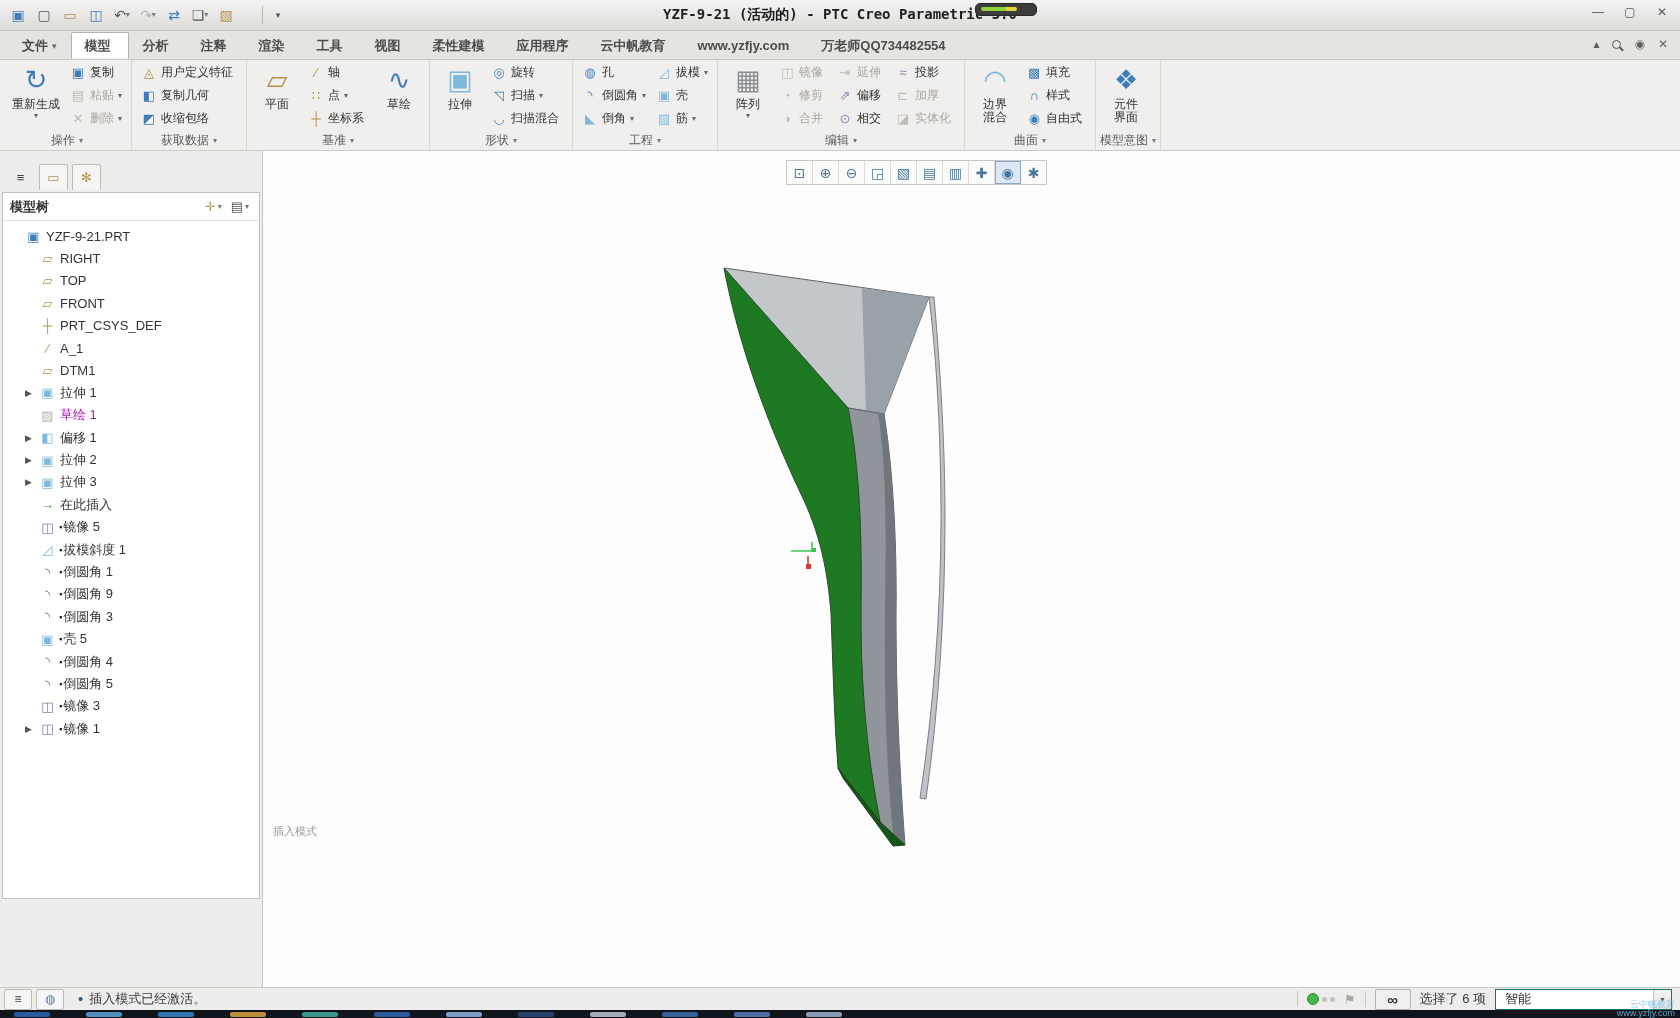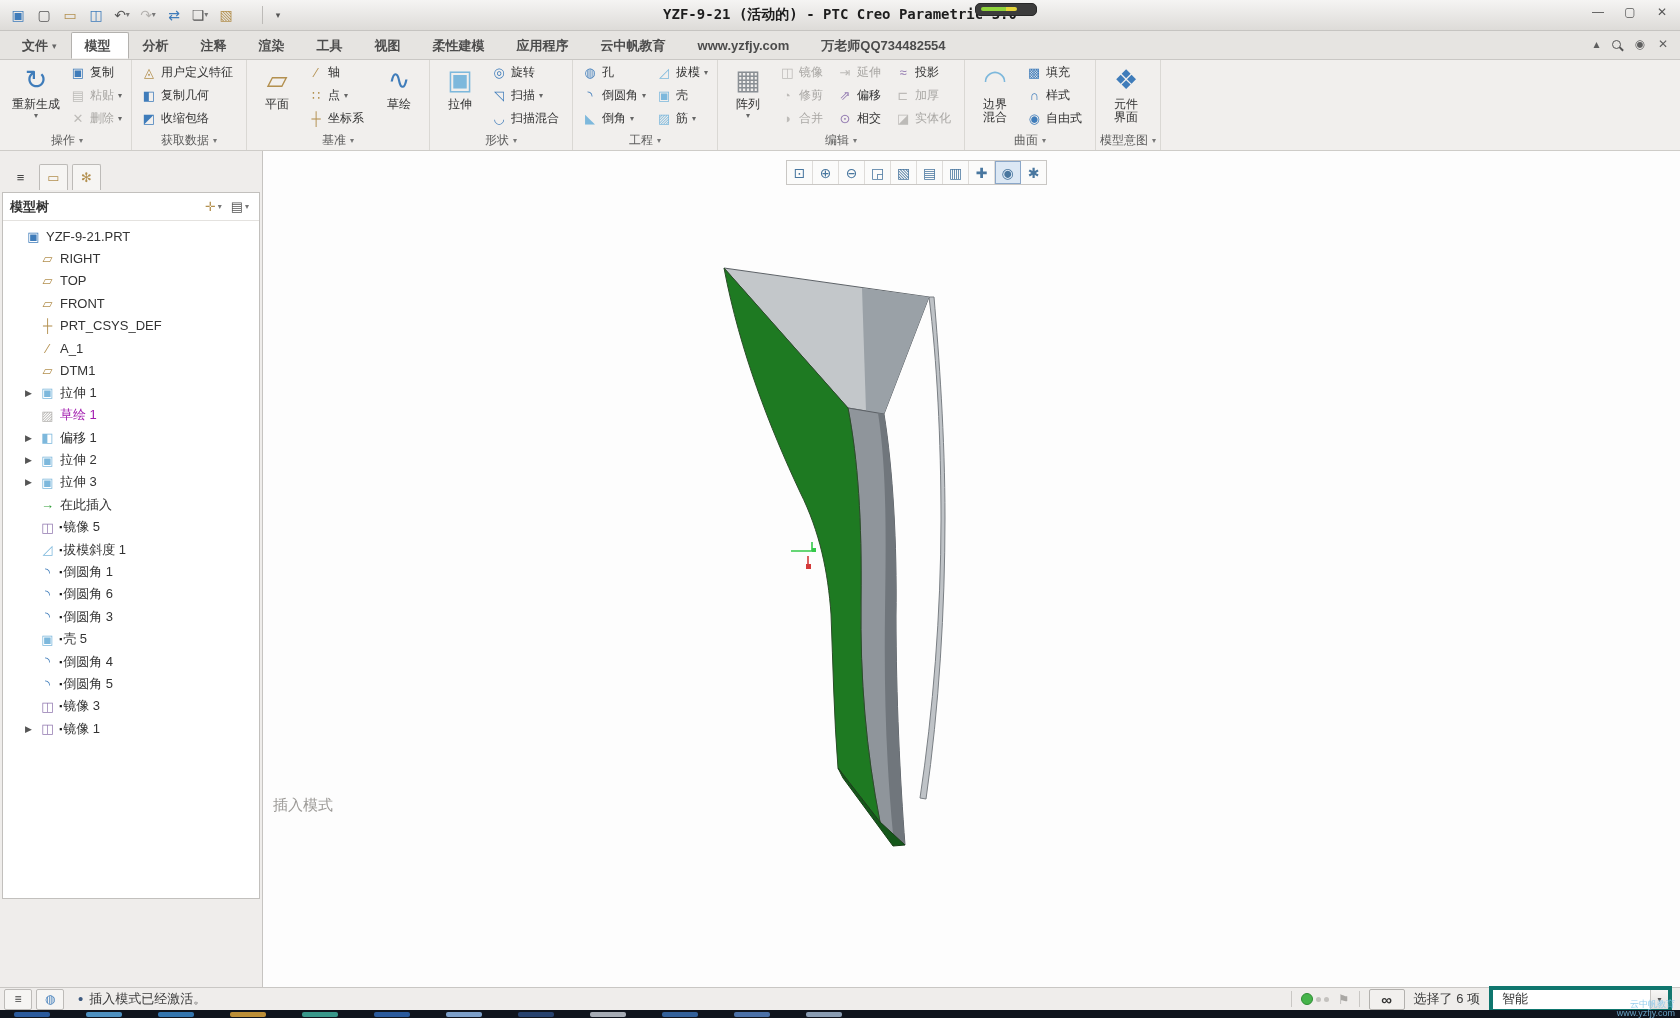--- a/index.html
+++ b/index.html
@@ -68,37 +68,37 @@
   .thicons{margin-left:auto;display:flex;align-items:center;gap:3px}
   .thbtn{display:flex;align-items:center;gap:2px;font-size:13px;padding:1px 3px}
   .thbtn .dd{font-size:8px;color:#777}
   .tree-list{padding-top:4px;font-size:13px}
   .titem{height:22.4px;display:flex;align-items:center;padding-left:8px;white-space:nowrap}
   .titem.child{padding-left:22px}
   .texp{width:14px;font-size:9px;color:#555;text-align:left}
   .ticon{width:17px;text-align:center;font-size:13px;margin-right:3px}
   .tmark{font-size:9px;color:#111;margin-right:1px}
   .titem.grayed .tlabel{color:#a21caf}
-  .insert-label{position:absolute;left:273px;top:796px;font-size:15px;color:#9c9a97;z-index:11}
+  .insert-label{position:absolute;left:273px;top:824px;font-size:11px;color:#9c9a97;z-index:11}
   .model{position:absolute;left:700px;top:250px;width:260px;height:610px;z-index:5}
   
   .statusbar{position:absolute;left:0;right:0;bottom:8px;height:22px;background:#efedeb;
     border-top:1px solid #c9c7c4;display:flex;align-items:center;font-size:13px;color:#3c3c3c;z-index:35}
   .sbtn{width:26px;height:19px;display:flex;align-items:center;justify-content:center;
     border:1px solid #bdbbb8;background:#f6f5f3;border-radius:2px;margin-left:4px;font-size:12px}
   .sb-msg{margin-left:14px;display:flex;align-items:center;gap:6px}
   .sb-bullet{color:#3d5a80;font-size:15px;line-height:10px}
   .sb-right{position:absolute;right:8px;top:0;height:22px;display:flex;align-items:center;gap:9px}
   .vsep{width:1px;height:16px;background:#c9c7c4}
   .dotgrn{width:10px;height:10px;border-radius:50%;background:#46b44b;border:1px solid #2f8c35}
   .dotsml{width:5px;height:5px;border-radius:50%;background:#c4c2bf}
   .flag{color:#a9a7a4;font-size:13px}
   .binoc{width:34px;height:19px;display:flex;align-items:center;justify-content:center;
     border:1px solid #b3b1ae;background:#f2f0ee;border-radius:2px;font-weight:bold;font-size:15px;color:#333}
-  .combo{width:175px;height:19px;background:#fff;border:4px solid #0f766e;display:flex;align-items:center}
+  .combo{width:175px;height:19px;background:#fff;border:1px solid #0f766e;display:flex;align-items:center}
   .combo .cval{padding-left:9px;flex:1;font-size:13px;color:#333}
   .combo .cbtn{width:17px;height:100%;border-left:1px solid #c6c4c1;background:linear-gradient(#f7f6f5,#e2e0dd);
     display:flex;align-items:center;justify-content:center;font-size:8px;color:#555}
   
   .taskbar{position:absolute;left:0;right:0;bottom:0;height:8px;background:#0f141d;z-index:36;
     display:flex;align-items:center;gap:36px;padding-left:14px;overflow:hidden}
   .blob{width:36px;height:5px;border-radius:2px;opacity:.85}
   .watermark{position:absolute;right:5px;bottom:0;z-index:40;text-align:right;
     font-size:9px;line-height:9px;color:rgba(125,195,235,.8)}
   .mag{display:inline-block;width:7px;height:7px;border:1.5px solid #555;border-radius:50%;position:relative}
@@ -714,21 +714,21 @@
           <span class="texp"></span>
           <span class="ticon c-blue">◝</span>
           <span class="tmark">▪</span>
           <span class="tlabel">倒圆角 1</span>
         </div>
 
         <div class="titem child">
           <span class="texp"></span>
           <span class="ticon c-blue">◝</span>
           <span class="tmark">▪</span>
-          <span class="tlabel">倒圆角 6</span>
+          <span class="tlabel">倒圆角 9</span>
         </div>
 
         <div class="titem child">
           <span class="texp"></span>
           <span class="ticon c-blue">◝</span>
           <span class="tmark">▪</span>
           <span class="tlabel">倒圆角 3</span>
         </div>
 
         <div class="titem child">

